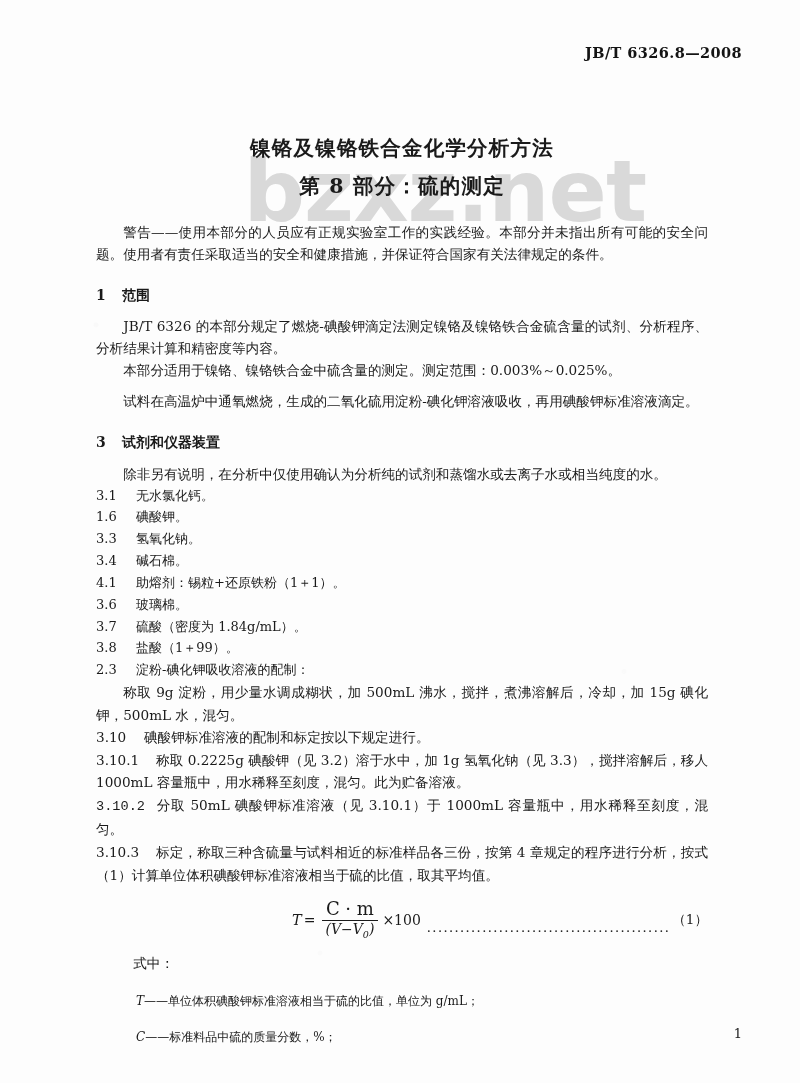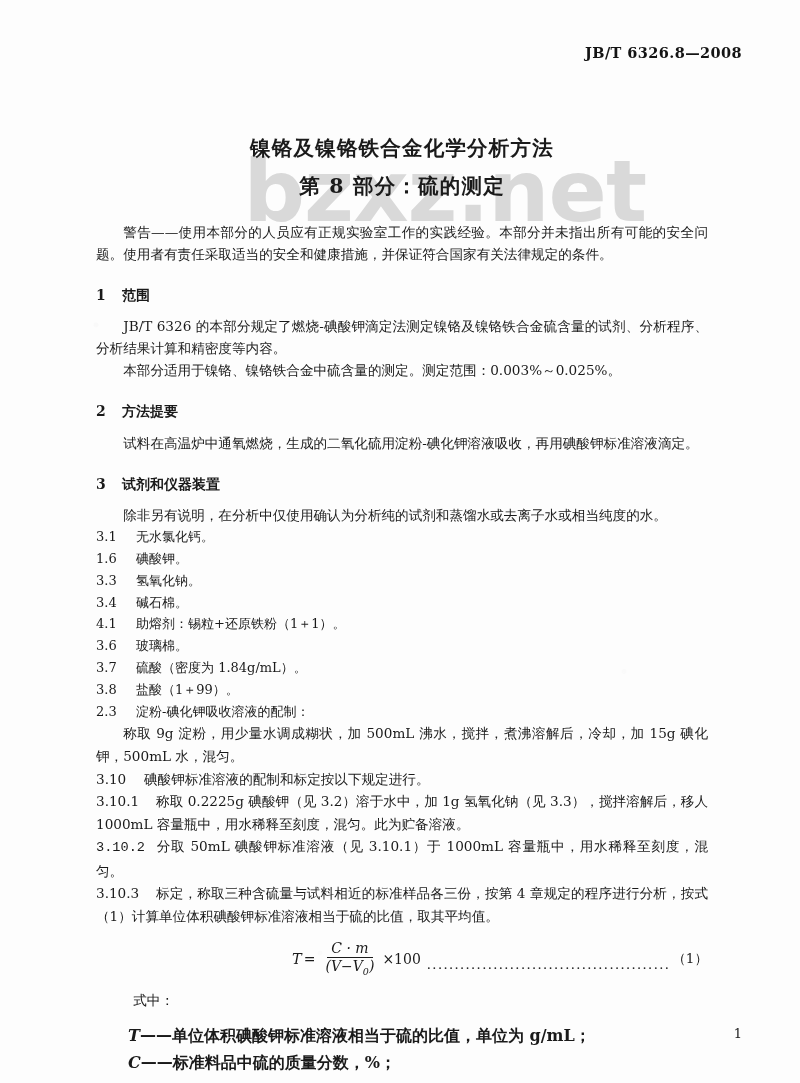--- a/index.html
+++ b/index.html
@@ -137,22 +137,21 @@
   .eq .op { margin: 0 2px; }
   .frac {
     display: inline-flex;
     flex-direction: column;
     align-items: center;
     vertical-align: middle;
     margin: 0 4px;
     line-height: 1.12;
   }
   .frac .numer {
-    font-style: italic;
-    font-size: 14px;
+    font-size: 18px;
     padding: 0 4px 1px 4px;
     border-bottom: 1.3px solid #1a1a1a;
   }
   .frac .denom {
     font-style: italic;
     font-size: 14px;
     padding: 1px 4px 0 4px;
   }
   .frac sub { font-style: italic; font-size: 9.5px; }
   .leader {
@@ -164,25 +163,24 @@
     color: #222;
     margin: 0 4px 0 6px;
     line-height: 1;
     align-self: flex-end;
     padding-bottom: 3px;
   }
   .eqnum { font-size: 13.6px; flex: none; }
 
   .deflist { margin-top: 11px; position: relative; z-index: 2; }
   .def-line {
-    font-size: 16px;
+    font-size: 12px;
     line-height: 1.7;
-    margin: 0;
+    margin: 16px;
     white-space: nowrap;
-    font-weight: bold;
   }
   .def-line .sym {
     font-style: italic;
     font-family: "DejaVu Serif", "Liberation Serif", serif;
   }
   .shikizhong { font-size: 13.6px; line-height: 1.7; margin: 10px; position: relative; z-index: 2; }
 
   .page-number {
     position: absolute;
     right: 58px;
@@ -208,23 +206,20 @@
     <div class="doc-title title-line-2">第 8 部分：硫的测定</div>
 
     <p class="para indent warning-block">警告——使用本部分的人员应有正规实验室工作的实践经验。本部分并未指出所有可能的安全问题。使用者有责任采取适当的安全和健康措施，并保证符合国家有关法律规定的条件。</p>
 
     <p class="sec-head gap-before-head">
       <span class="num">1</span><span>范围</span>
     </p>
     <p class="para indent gap-after-head">JB/T 6326 的本部分规定了燃烧-碘酸钾滴定法测定镍铬及镍铬铁合金硫含量的试剂、分析程序、分析结果计算和精密度等内容。</p>
     <p class="para indent">本部分适用于镍铬、镍铬铁合金中硫含量的测定。测定范围：0.003%～0.025%。</p>
 
-    <p class="sec-head gap-before-head">
-      <span class="num">2</span><span>方法提要</span>
-    </p>
     <p class="para indent gap-after-head">试料在高温炉中通氧燃烧，生成的二氧化硫用淀粉-碘化钾溶液吸收，再用碘酸钾标准溶液滴定。</p>
 
     <p class="sec-head gap-before-head">
       <span class="num">3</span><span>试剂和仪器装置</span>
     </p>
     <p class="para indent gap-after-head">除非另有说明，在分析中仅使用确认为分析纯的试剂和蒸馏水或去离子水或相当纯度的水。</p>
 
     <p class="item-line">
       <span class="lbl">3.1</span><span>无水氯化钙。</span>
     </p>

